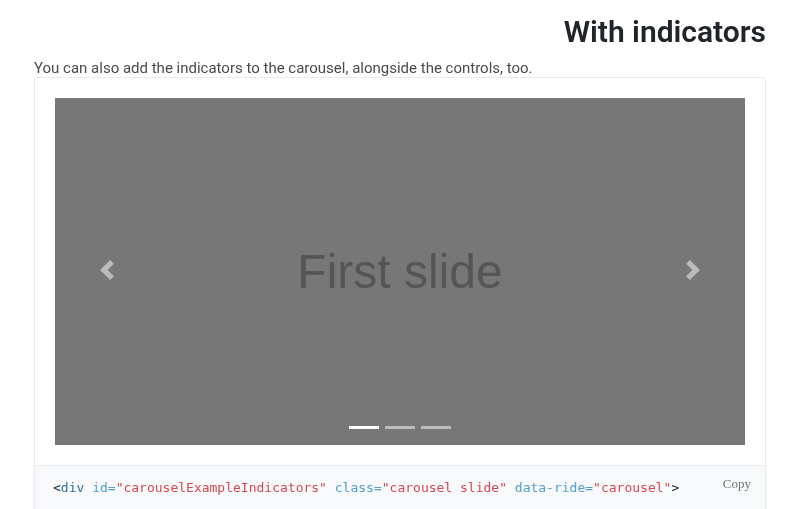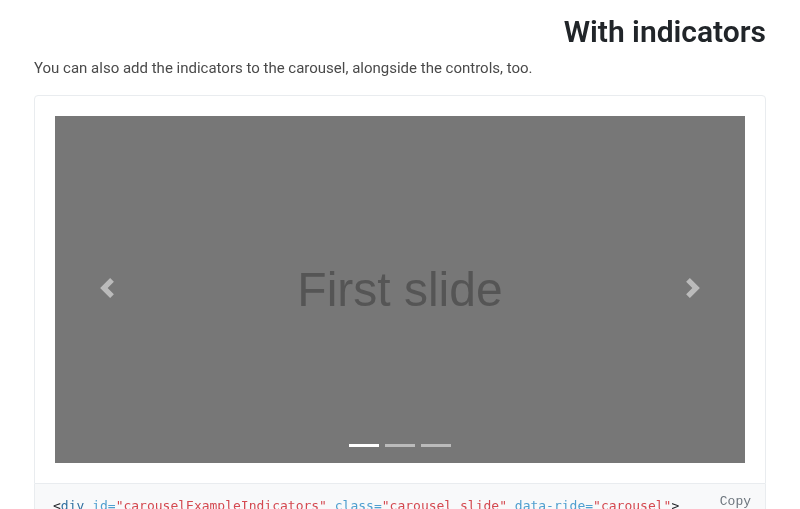--- a/index.html
+++ b/index.html
@@ -18,21 +18,20 @@
       font-size: 30px;
       font-weight: 600;
       margin-top: 14px;
       margin-bottom: 10px;
       color: #212529;
       text-align: right;
     }
     .section-desc {
       font-size: 15px;
       color: #4a4a4a;
-      margin-bottom: 18px;
     }
     .example-box {
       border: 1px solid #e9ecef;
       border-radius: 4px 4px 0 0;
       padding: 20px;
       background: #ffffff;
     }
     .carousel {
       position: relative;
       background: #777777;
@@ -96,21 +95,21 @@
     }
     .copy-btn {
       position: absolute;
       top: 10px;
       right: 14px;
       font-size: 13px;
       color: #6c757d;
       cursor: pointer;
       background: none;
       border: none;
-      font-family: Liberation Mono, monospace;
+      font-family: Liberation Serif, serif;
     }
     .code-line {
       white-space: pre;
       color: #212529;
     }
     .nt { color: #2f6f9f; }
     .na { color: #4f9fcf; }
     .s { color: #d44950; }
     .p { color: #212529; }
   </style>

